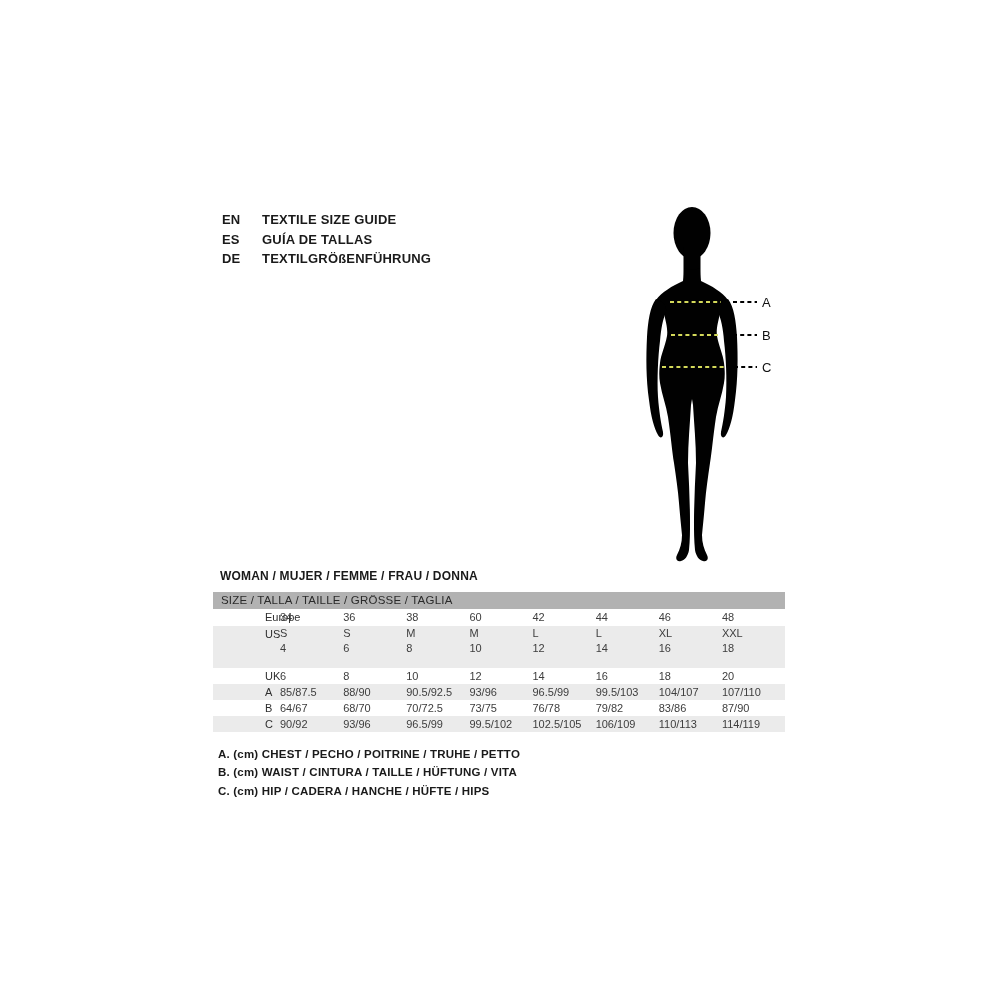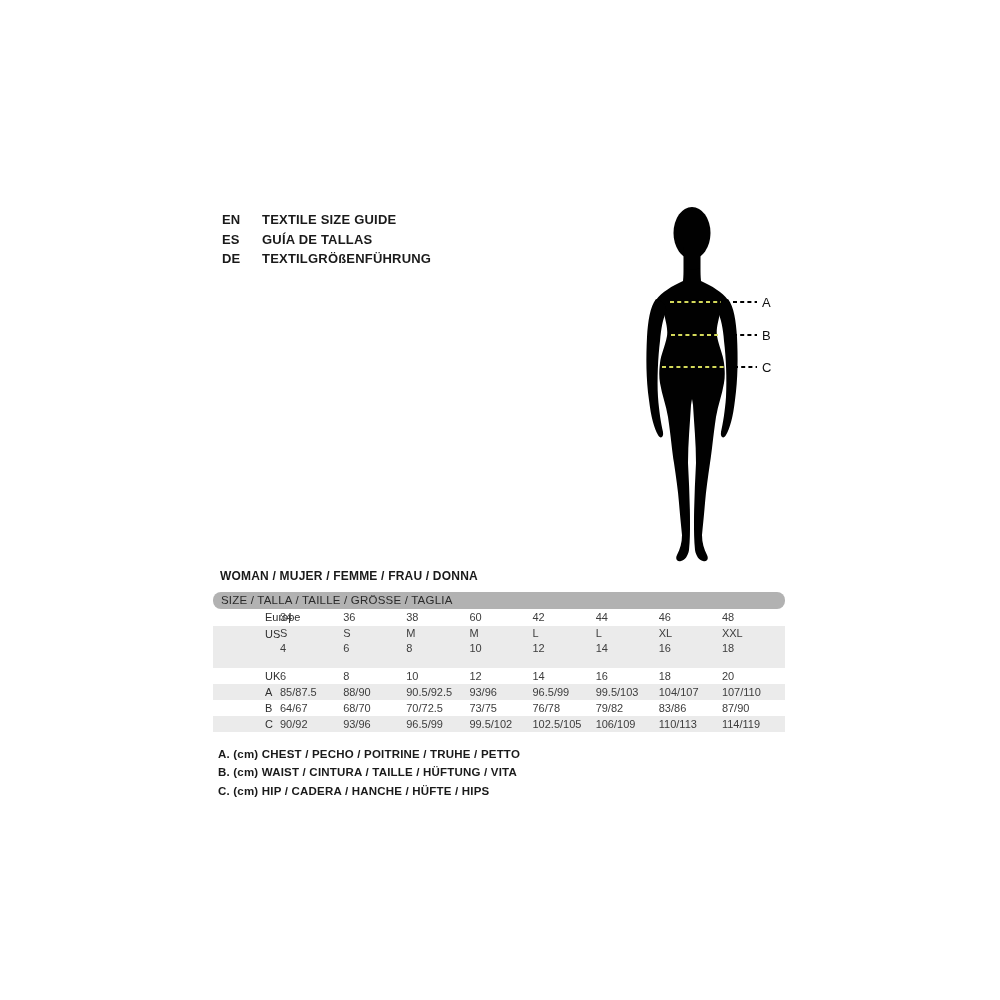--- a/index.html
+++ b/index.html
@@ -19,21 +19,21 @@
   .figure-wrap svg { display:block; }
   .marker-label { font-family:"Liberation Sans",sans-serif; font-size:13px; fill:#111111; }
 
   
   .table-title { position:absolute; left:220px; top:569px; font-size:12px;
     font-weight:bold; color:#1a1a1a; letter-spacing:0.2px; }
 
   
   .size-table { position:absolute; left:213px; top:592px; width:572px; }
   .t-header { height:17px; line-height:17px; background:#b2b2b2; padding-left:8px;
-    font-size:11.5px; color:#2a2a2a; letter-spacing:0.2px;border-radius:8px; }
+    font-size:11.5px; color:#2a2a2a; letter-spacing:0.2px; }
   .trow { display:grid; grid-template-columns:67px repeat(8,1fr);
     height:16px; line-height:16px; font-size:11px; color:#3d3d3d; }
   .trow.first { height:17px; line-height:17px; }
   .trow.dbl { height:42px; }
   .trow.shaded { background:#ebebeb; }
   .tlabel { text-align:left; padding-left:8px; color:#2e2e2e;margin-left:44px; }
   .tcell { text-align:left; }
   .tline { height:15px; line-height:15px; }
 
   

